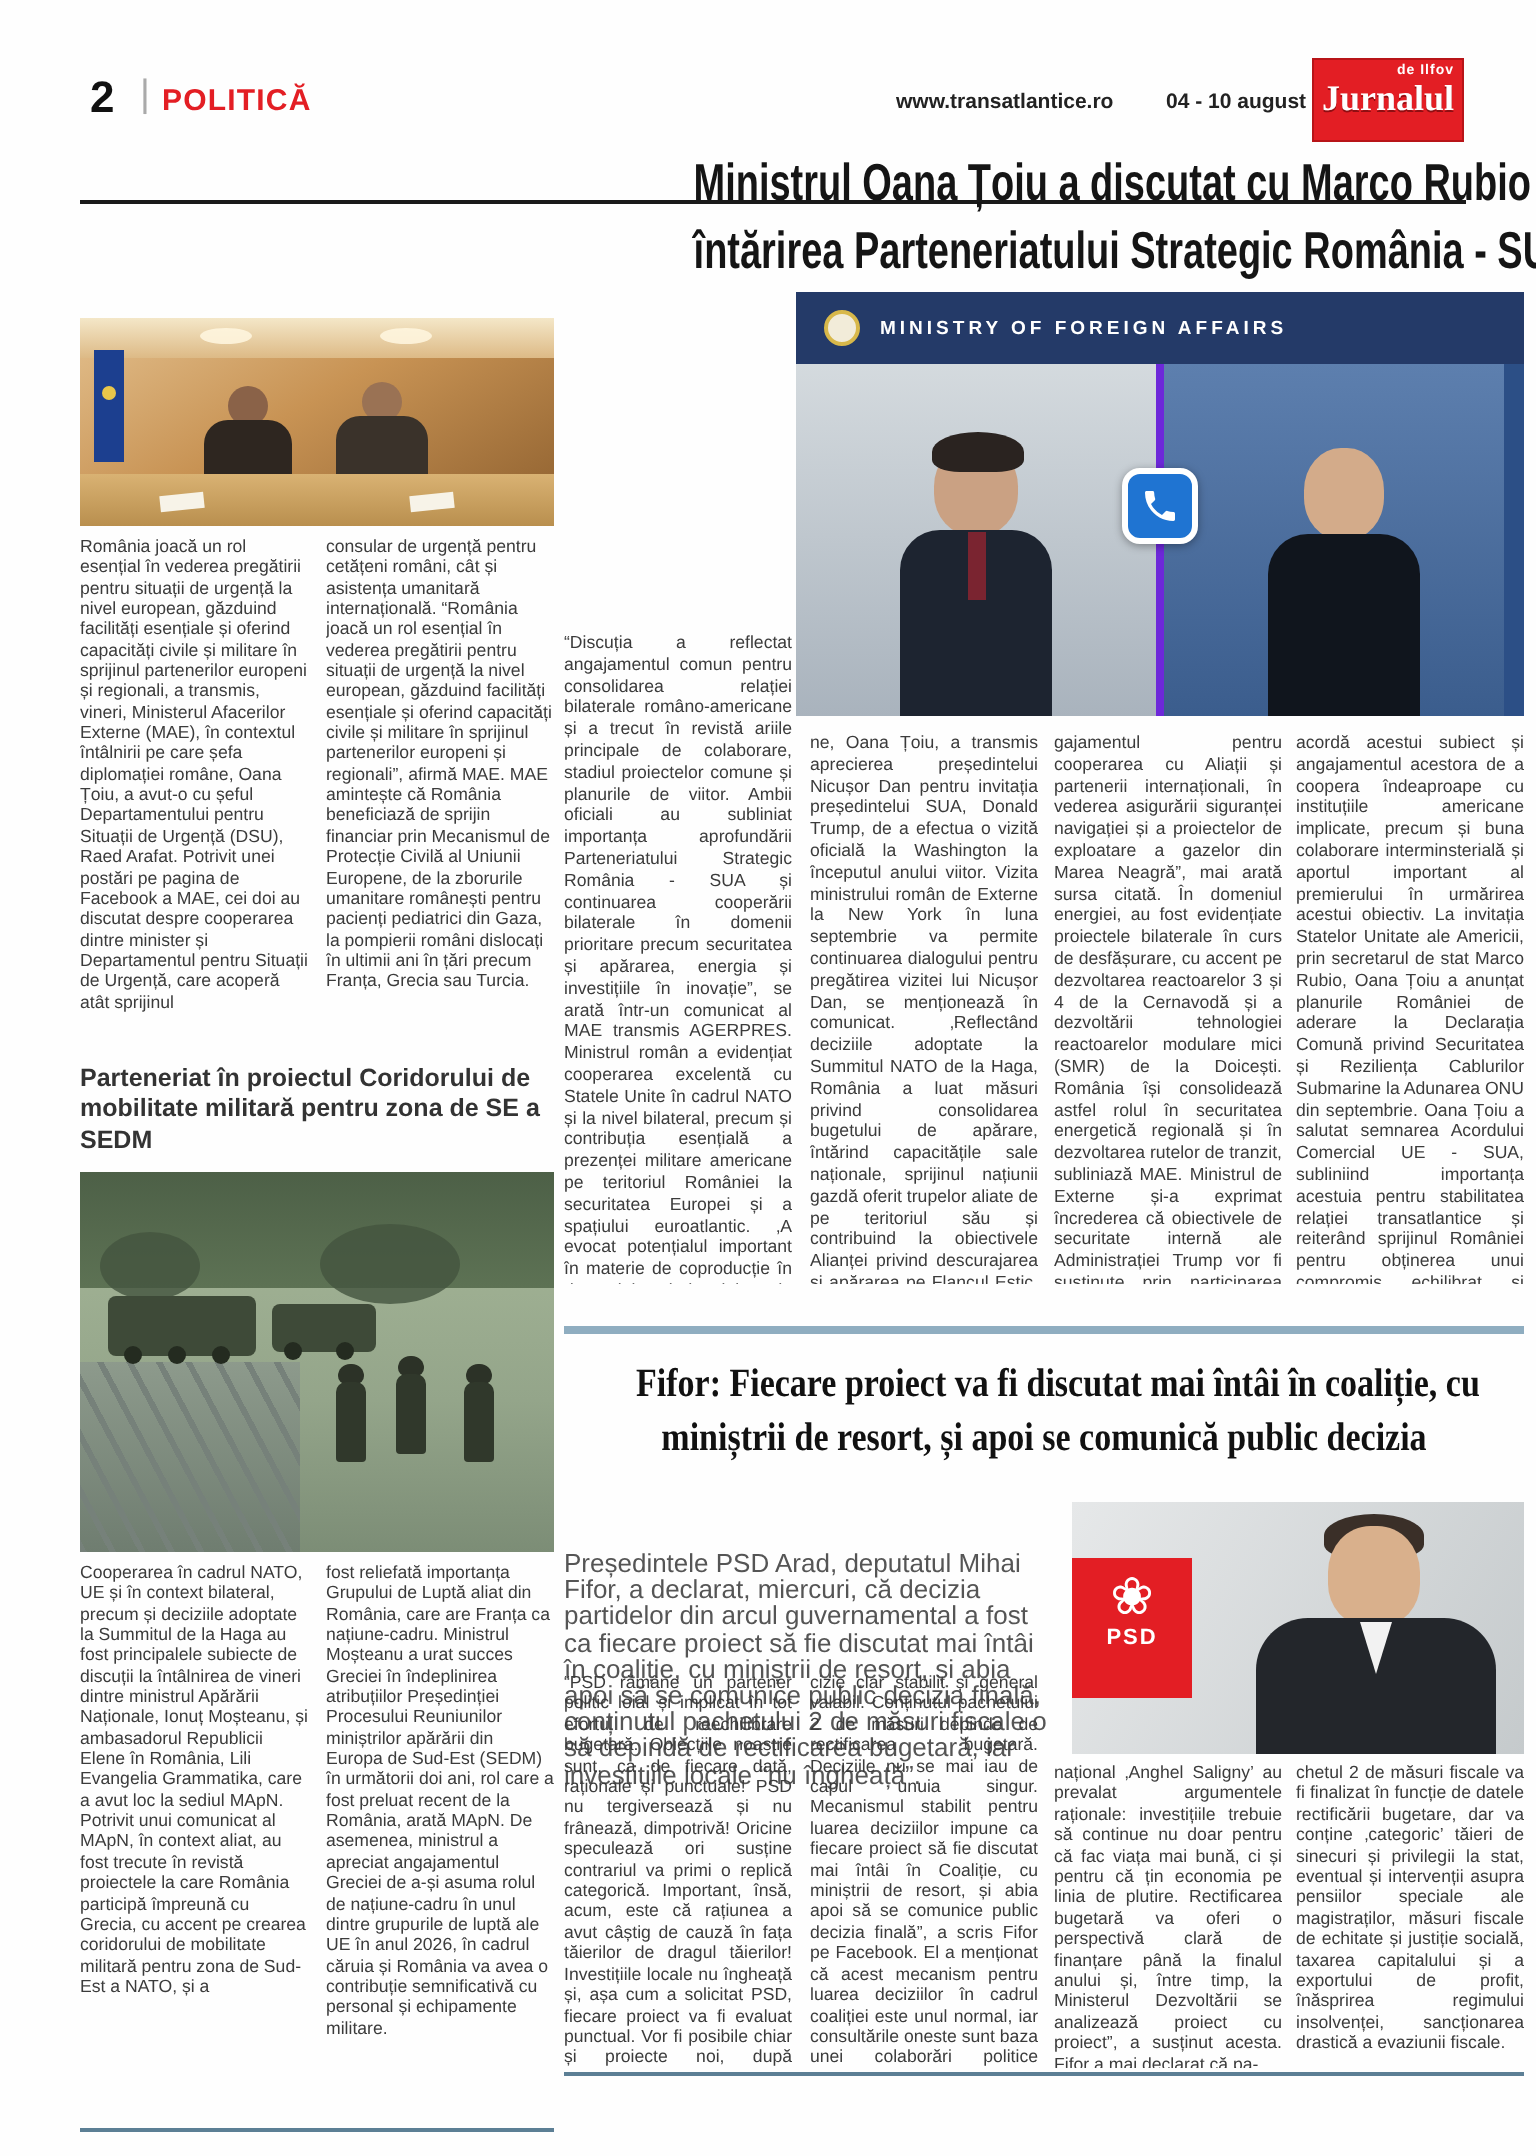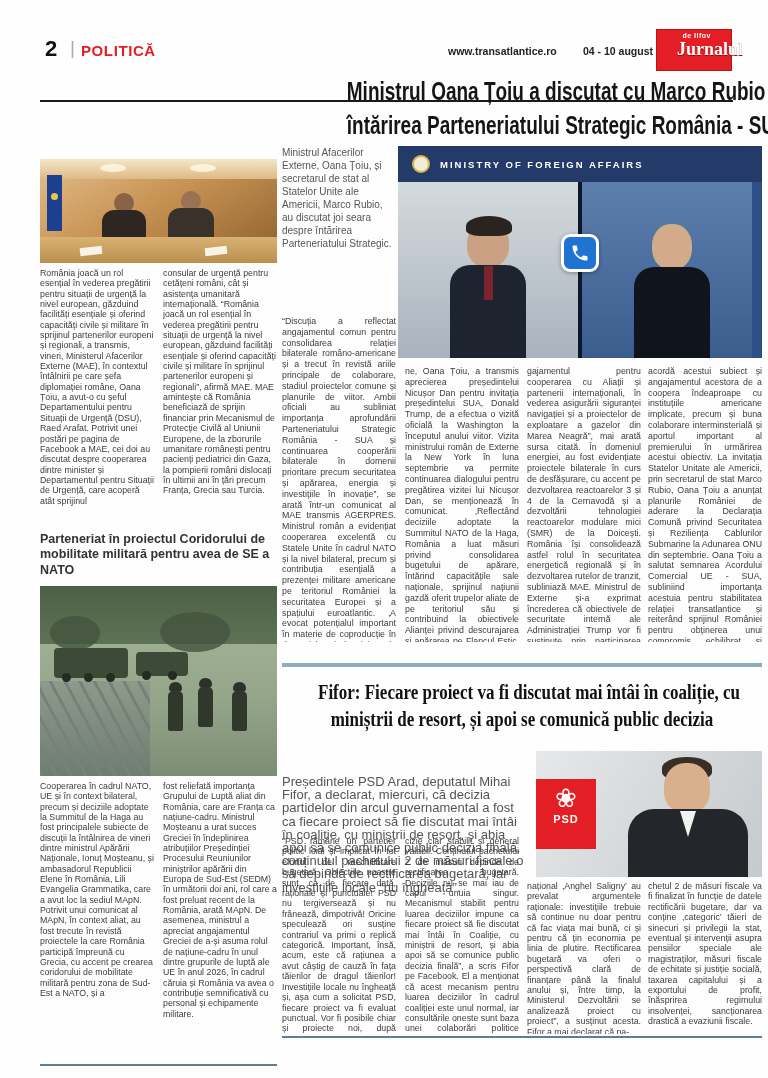--- a/index.html
+++ b/index.html
@@ -5,21 +5,21 @@
   * { margin:0; padding:0; box-sizing:border-box; }
   body { background:#e8e8e8; font-family:"Liberation Sans", sans-serif; }
   .page { position:relative; width:768px; height:1078px; background:#fefefe; margin:0 auto; overflow:hidden; }
 
   
   .pagenum { position:absolute; left:45px; top:36px; font-size:22px; font-weight:bold; color:#111; }
   .pipe { position:absolute; left:70px; top:37px; font-size:19px; color:#aaa; font-weight:300; }
   .section-label { position:absolute; left:81px; top:42px; font-size:15px; font-weight:bold; color:#e31e24; letter-spacing:.6px; }
   .site-url { position:absolute; left:448px; top:45px; font-size:10.5px; font-weight:bold; color:#222; }
   .issue-date { position:absolute; left:583px; top:45px; font-size:10.5px; font-weight:bold; color:#222; }
-  .logo { position:absolute; left:656px; top:29px; width:76px; height:42px; background:#e31e24; border:1px solid #b81418; padding:2px 20px; }
+  .logo { position:absolute; left:656px; top:29px; width:76px; height:42px; background:#e31e24; border:1px solid #b81418; padding:2px 4px; }
   .logo-top { display:block; text-align:right; font-size:7px; color:#fff; font-weight:bold; letter-spacing:.5px; }
   .logo-main { display:block; text-align:center; font-family:"Liberation Serif", serif; font-size:18px; font-weight:bold; color:#fff; margin-top:0px; text-shadow:0 1px 0 #8f0e12; }
   .rule-top { position:absolute; left:40px; top:100px; width:693px; height:2px; background:#1a1a1a; }
 
   
   .stiri-box { position:absolute; left:40px; top:88px; width:237px; height:39px; background:#567c93; color:#fff; font-family:"Liberation Serif", serif; font-size:27px; padding:2px 0 0 9px; }
   .side-title { position:absolute; left:40px; width:237px; font-size:12.5px; font-weight:bold; color:#333; line-height:1.22; }
   .side-col { position:absolute; width:114px; font-size:8.8px; line-height:10.35px; color:#3b3b3b; overflow:hidden; }
   .rule-side-bottom { position:absolute; left:40px; top:1064px; width:237px; height:2px; background:#5c7f95; }
 
@@ -45,21 +45,21 @@
   .soldier { position:absolute; width:15px; }
   .s-helmet { width:13px; height:10px; border-radius:6px 6px 4px 4px; background:#2c3227; margin:0 auto; }
   .s-body { width:15px; height:40px; border-radius:5px 5px 2px 2px; background:#30382b; margin-top:-1px; }
 
   
   .main-headline { position:absolute; left:282px; top:74px; width:480px; text-align:center; font-weight:bold; color:#151515; font-size:26px; line-height:34px; transform:scaleX(.73); transform-origin:50% 0; white-space:nowrap; }
   .main-intro { position:absolute; left:282px; top:146px; width:113px; font-size:10px; line-height:13px; color:#555; }
   .body-col { position:absolute; width:114px; font-size:8.8px; line-height:10.8px; color:#3b3b3b; text-align:justify; overflow:hidden; }
 
   
-  .photo3 { position:absolute; left:398px; top:146px; width:364px; height:212px; overflow:hidden; background:#0f172a; }
+  .photo3 { position:absolute; left:398px; top:146px; width:364px; height:212px; overflow:hidden; background:#6d28d9; }
   .ph3-band { position:absolute; left:0; top:0; width:100%; height:36px; background:#243a68; display:flex; align-items:center; }
   .ph3-emblem { width:18px; height:18px; border-radius:50%; border:2px solid #d8b84a; background:#f2ecd9; margin:0 10px 0 14px; }
   .ph3-band-text { color:#fff; font-size:9.5px; font-weight:bold; letter-spacing:2px; }
   .ph3-left { position:absolute; left:0; top:36px; width:180px; height:176px; background:linear-gradient(#d4dade,#a9b3bd); overflow:hidden; }
   .ph3-right { position:absolute; left:184px; top:36px; width:180px; height:176px; background:linear-gradient(#5d7fae,#3b5d8d); overflow:hidden; }
   .ph3-phone { position:absolute; left:163px; top:88px; width:38px; height:38px; border-radius:9px; background:#1f74d2; border:3px solid #fff; display:flex; align-items:center; justify-content:center; box-shadow:0 1px 4px rgba(0,0,0,.35); }
   .ph3-stripe { position:absolute; right:0; top:36px; width:10px; height:176px; background:#2c4f86; }
 
   
   .sep-bar { position:absolute; left:282px; top:663px; width:480px; height:4px; background:#8fadc0; }
@@ -113,21 +113,21 @@
       <div class="p-torso" style="background:#3a322a;"></div>
     </div>
     <div class="ph1-table"></div>
     <div class="ph1-paper" style="left:40px;"></div>
     <div class="ph1-paper" style="left:165px;"></div>
   </div>
 
   <div class="side-col" style="left:40px; top:268px; height:256px;">România joacă un rol esențial în vederea pregătirii pentru situații de urgență la nivel european, găzduind facilități esențiale și oferind capacități civile și militare în sprijinul partenerilor europeni și regionali, a transmis, vineri, Ministerul Afacerilor Externe (MAE), în contextul întâlnirii pe care șefa diplomației române, Oana Țoiu, a avut-o cu șeful Departamentului pentru Situații de Urgență (DSU), Raed Arafat. Potrivit unei postări pe pagina de Facebook a MAE, cei doi au discutat despre cooperarea dintre minister și Departamentul pentru Situații de Urgență, care acoperă atât sprijinul</div>
   <div class="side-col" style="left:163px; top:268px; height:256px;">consular de urgență pentru cetățeni români, cât și asistența umanitară internațională. “România joacă un rol esențial în vederea pregătirii pentru situații de urgență la nivel european, găzduind facilități esențiale și oferind capacități civile și militare în sprijinul partenerilor europeni și regionali”, afirmă MAE. MAE amintește că România beneficiază de sprijin financiar prin Mecanismul de Protecție Civilă al Uniunii Europene, de la zborurile umanitare românești pentru pacienți pediatrici din Gaza, la pompierii români dislocați în ultimii ani în țări precum Franța, Grecia sau Turcia.</div>
 
-  <div class="side-title" style="top:532px;">Parteneriat în proiectul Coridorului de mobilitate militară pentru avea de SE a NATO</div>
+  <div class="side-title" style="top:532px;">Parteneriat în proiectul Coridorului de mobilitate militară pentru zona de SE a SEDM</div>
 
   <div class="photo2">
     <div class="ph2-trees"></div>
     <div class="ph2-bush" style="left:10px; top:30px; width:50px; height:34px;"></div>
     <div class="ph2-bush" style="left:120px; top:26px; width:70px; height:40px;"></div>
     <div class="ph2-rails"></div>
     <div class="ph2-vehicle" style="left:14px; top:62px; width:74px; height:30px;">
       <div class="ph2-wheel" style="left:8px;"></div>
       <div class="ph2-wheel" style="left:30px;"></div>
       <div class="ph2-wheel" style="left:52px;"></div>
@@ -152,21 +152,20 @@
 
   <div class="side-col" style="left:40px; top:781px; height:282px;">Cooperarea în cadrul NATO, UE și în context bilateral, precum și deciziile adoptate la Summitul de la Haga au fost principalele subiecte de discuții la întâlnirea de vineri dintre ministrul Apărării Naționale, Ionuț Moșteanu, și ambasadorul Republicii Elene în România, Lili Evangelia Grammatika, care a avut loc la sediul MApN. Potrivit unui comunicat al MApN, în context aliat, au fost trecute în revistă proiectele la care România participă împreună cu Grecia, cu accent pe crearea coridorului de mobilitate militară pentru zona de Sud-Est a NATO, și a</div>
   <div class="side-col" style="left:163px; top:781px; height:282px;">fost reliefată importanța Grupului de Luptă aliat din România, care are Franța ca națiune-cadru. Ministrul Moșteanu a urat succes Greciei în îndeplinirea atribuțiilor Președinției Procesului Reuniunilor miniștrilor apărării din Europa de Sud-Est (SEDM) în următorii doi ani, rol care a fost preluat recent de la România, arată MApN. De asemenea, ministrul a apreciat angajamentul Greciei de a-și asuma rolul de națiune-cadru în unul dintre grupurile de luptă ale UE în anul 2026, în cadrul căruia și România va avea o contribuție semnificativă cu personal și echipamente militare.</div>
   <div class="rule-side-bottom"></div>
 
   <h1 class="main-headline">
     <span style="display:block;">Ministrul Oana Țoiu a discutat cu Marco Rubio despre</span>
     <span style="display:block;">întărirea Parteneriatului Strategic România - SUA</span>
   </h1>
 
-  <div class="main-intro">Ministrul Afacerilor Externe, Oana Țoiu, și secretarul de stat al Statelor Unite ale Americii, Marco Rubio, au discutat joi seara despre întărirea Parteneriatului Strategic.</div>
 
   <div class="photo3">
     <div class="ph3-band">
       <div class="ph3-emblem"></div>
       <span class="ph3-band-text">MINISTRY OF FOREIGN AFFAIRS</span>
     </div>
     <div class="ph3-left">
       <div class="person" style="left:52px; top:40px; width:76px;">
         <div class="p-head" style="width:42px; height:46px; background:#caa183; border-radius:46%;"></div>
         <div style="position:absolute; left:16px; top:-6px; width:46px; height:20px; border-radius:50% 50% 30% 30%; background:#2a2320;"></div>

